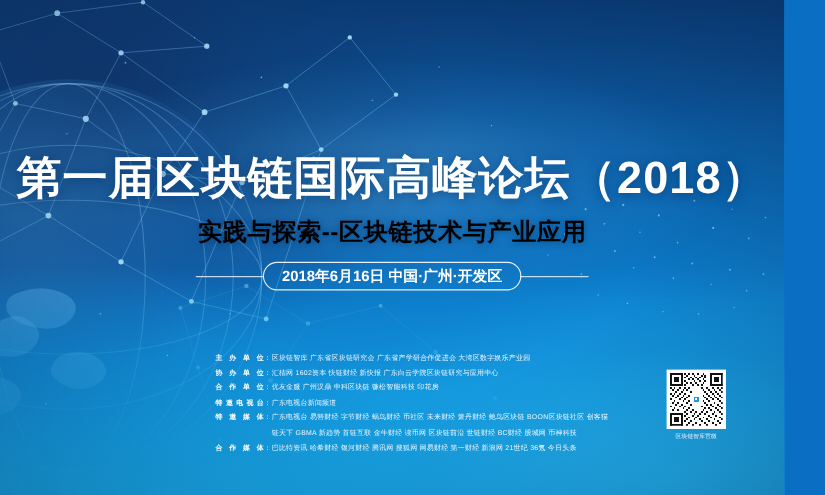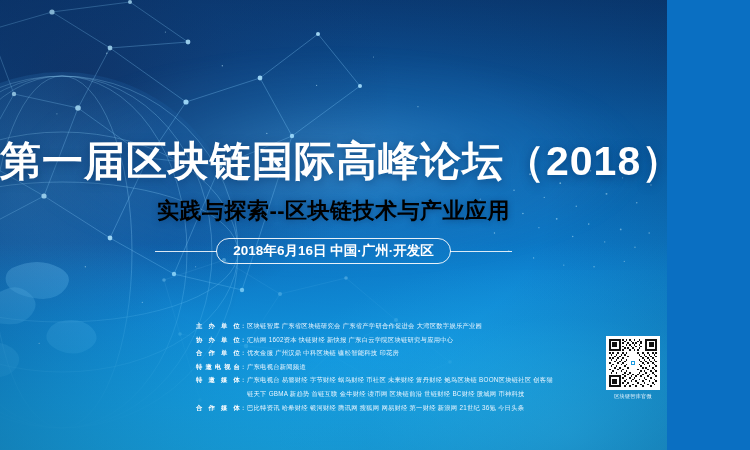--- a/index.html
+++ b/index.html
@@ -1,21 +1,21 @@
 <!DOCTYPE html>
 <html><head>
 <meta charset="utf-8">
 <style>
   html,body{margin:0;padding:0;}
   body{
     width:750px;height:450px;overflow:hidden;
     font-family:"Liberation Sans","DejaVu Sans",sans-serif;
     background:#0a6fc2;
   }
-  .poster{position:relative;width:667px;height:450px;overflow:hidden;}
+  .poster{position:relative;width:667px;height:450px;overflow:hidden;padding-left:46px;}
 
   
   .bg-base{
     position:absolute;inset:0;
     background:
       linear-gradient(160deg,#0e5ea8 0%,#0f63b0 22%,#0d6cbb 45%,#0c7ac9 62%,#0f87d6 78%,#1a9ae0 100%);
   }
   .bg-deep-left{
     position:absolute;left:0;top:0;width:58%;height:72%;
     background:radial-gradient(ellipse at 22% 28%, rgba(17,52,104,.85) 0%, rgba(14,60,118,.55) 38%, rgba(13,82,150,0) 72%);

